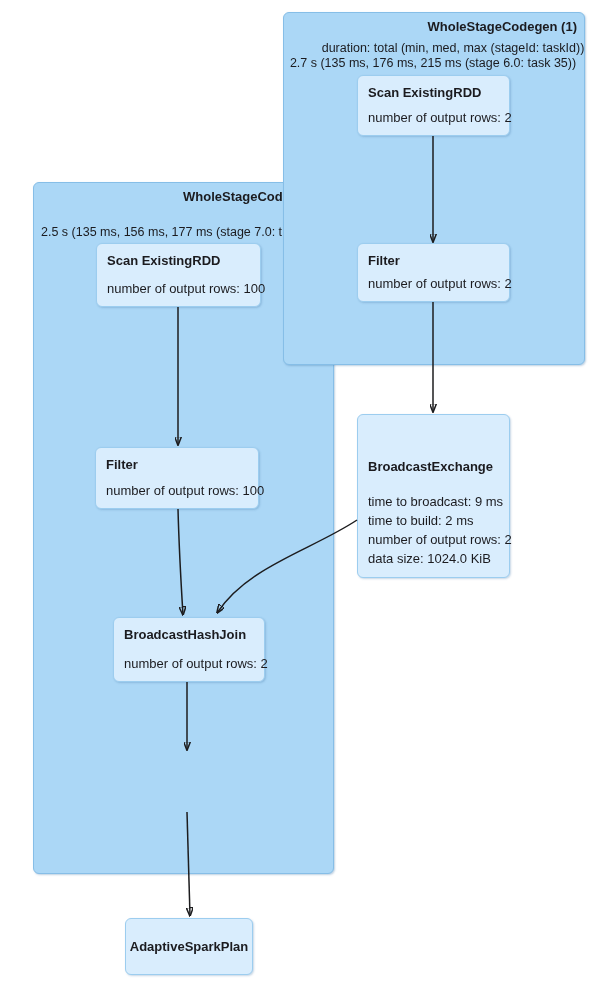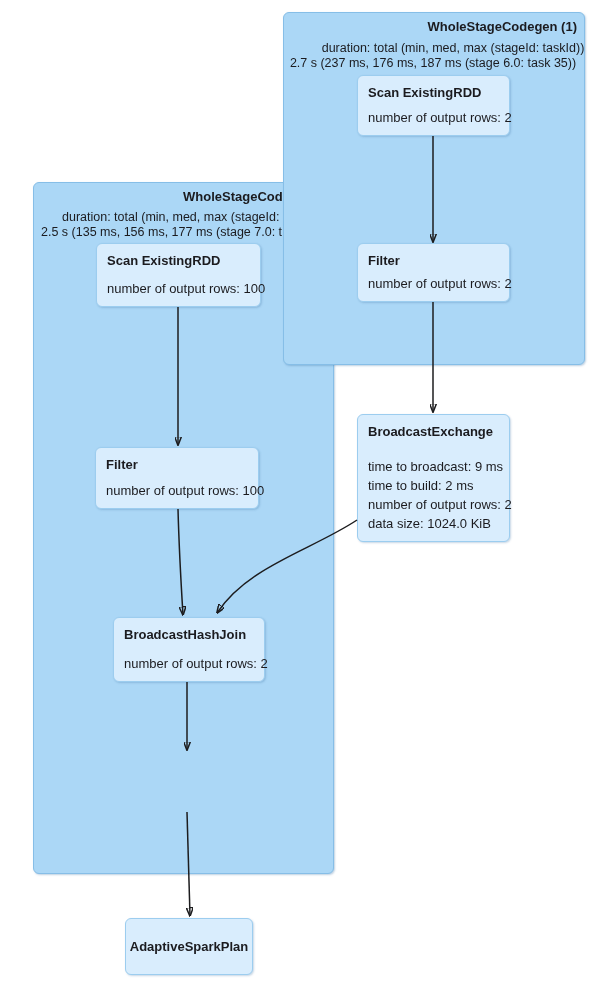--- a/index.html
+++ b/index.html
@@ -35,39 +35,38 @@
   #edges{position:absolute;left:0;top:0;width:614px;height:997px;z-index:5;pointer-events:none;}
   #edges path{stroke:var(--edge,#1c1c1e);stroke-width:1.5;fill:none;}
 </style>
 </head>
 <body>
 
 <div id="canvas">
 
   <div class="cluster z1" style="left:33px;top:182px;width:299px;height:690px;"></div>
   <div class="cluster-title z1" style="left:183px;top:189px;">WholeStageCode</div>
-  <div class="cluster-duration z1" style="left:62px;top:210px;">duration: total (min, med, max (stageId:</div>
   <div class="cluster-duration z1" style="left:41px;top:225px;">2.5 s (135 ms, 156 ms, 177 ms (stage 7.0: t</div>
 
   <div class="cluster z2" style="left:283px;top:12px;width:300px;height:351px;"></div>
   <div class="cluster-title z2" style="left:283px;top:19px;width:294px;text-align:right;">WholeStageCodegen (1)</div>
   <div class="cluster-duration z2" style="left:283px;top:41px;width:300px;text-align:center;padding-left:20px;">duration: total (min, med, max (stageId: taskId))</div>
-  <div class="cluster-duration z2" style="left:283px;top:56px;width:300px;text-align:center;">2.7 s (237 ms, 176 ms, 187 ms (stage 6.0: task 35))</div>
+  <div class="cluster-duration z2" style="left:283px;top:56px;width:300px;text-align:center;">2.7 s (135 ms, 176 ms, 215 ms (stage 6.0: task 35))</div>
 
   <div class="node" style="left:357px;top:75px;width:153px;height:61px;">
     <div class="node-title">Scan ExistingRDD</div>
     <div class="node-metric">number of output rows: 2</div>
   </div>
 
   <div class="node" style="left:357px;top:243px;width:153px;height:59px;">
     <div class="node-title">Filter</div>
     <div class="node-metric">number of output rows: 2</div>
   </div>
 
-  <div class="node" style="left:357px;top:414px;width:153px;height:128px;justify-content:center;">
+  <div class="node" style="left:357px;top:414px;width:153px;height:164px;justify-content:flex-end;">
     <div class="node-title">BroadcastExchange</div>
     <div class="metrics-list" style="margin-top:18px;">
       <div class="node-metric">time to broadcast: 9 ms</div>
       <div class="node-metric">time to build: 2 ms</div>
       <div class="node-metric">number of output rows: 2</div>
       <div class="node-metric">data size: 1024.0 KiB</div>
     </div>
   </div>
 
   <div class="node" style="left:96px;top:243px;width:165px;height:64px;">

